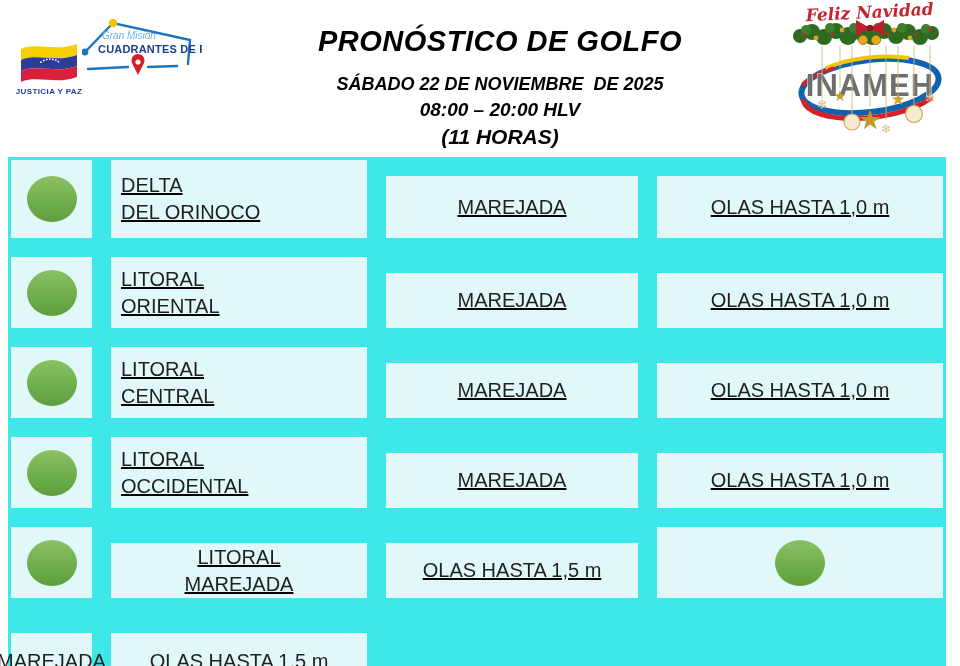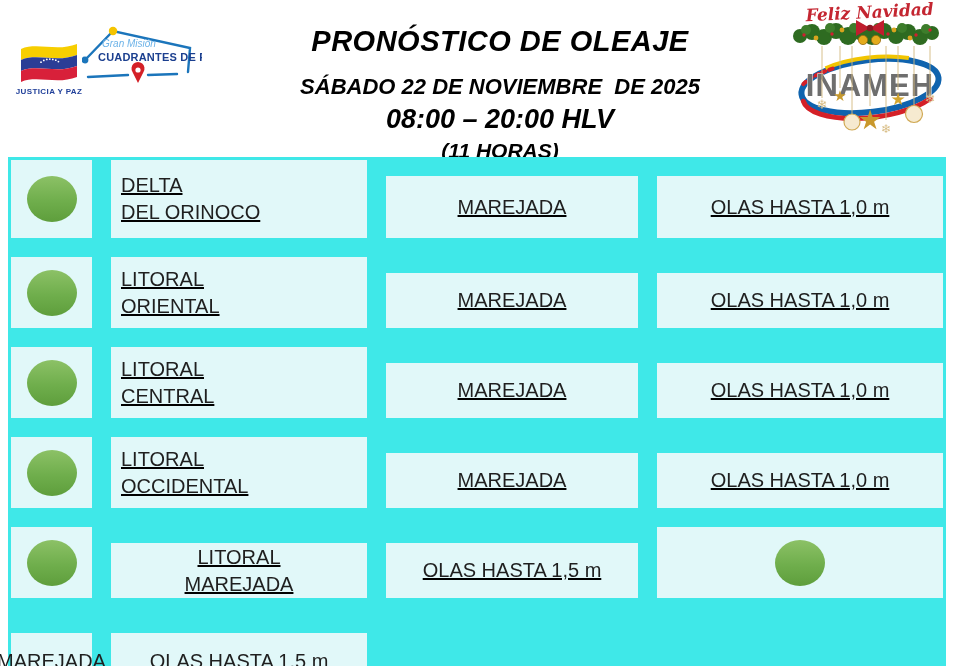--- a/index.html
+++ b/index.html
@@ -5,28 +5,28 @@
   html,body{margin:0;padding:0;}
   body{
     width:960px;height:666px;background:#ffffff;position:relative;overflow:hidden;
     font-family:"Liberation Sans",sans-serif;
   }
   
   .logo-left{position:absolute;left:14px;top:40px;width:70px;text-align:center;}
   .logo-left .flag-caption{
     margin-top:1px;font-size:8px;font-weight:bold;color:#21409a;letter-spacing:.4px;white-space:nowrap;
   }
-  .logo-cuadrantes{position:absolute;left:82px;top:20px;}
+  .logo-cuadrantes{position:absolute;left:82px;top:12px;}
   .title-block{
     position:absolute;left:230px;top:26px;width:540px;text-align:center;
     color:#000;font-weight:bold;font-style:italic;
   }
   .title-block .main-title{font-size:29px;letter-spacing:.5px;margin:0 0 7px 0;line-height:1.1;}
-  .title-block .date-line{font-size:22px;margin:16px 0 4px 0;white-space:pre;}
-  .title-block .time-line{font-size:27px;margin:0 0 4px 0;}
+  .title-block .date-line{font-size:18px;margin:16px 0 4px 0;white-space:pre;}
+  .title-block .time-line{font-size:19px;margin:0 0 4px 0;}
   .title-block .duration-line{font-size:21px;margin:0;}
   .logo-inameh{position:absolute;left:786px;top:2px;}
   
   .forecast-table{
     position:absolute;left:8px;top:157px;width:932px;
     display:grid;grid-template-columns:81px 256px 252px 1fr;
     grid-template-rows:78px 71px 71px 71px 71px 72px;
     gap:19px;background:#3fe8e8;border:3px solid #3fe8e8;text-decoration:underline;
   }
   .cell{
@@ -71,21 +71,21 @@
     <g>
       <path d="M56,63 L50.5,52 A6.5,6.5 0 1 1 61.5,52 Z" fill="#d42027"></path>
       <circle cx="56" cy="50" r="2.6" fill="#ffffff"></circle>
     </g>
     <text x="20" y="27" font-size="10" font-style="italic" fill="#6db3e8">Gran Misión</text>
     <text x="16" y="41" font-size="11" font-weight="bold" fill="#1b3f8f" letter-spacing="0.2">CUADRANTES DE PAZ</text>
   </svg>
 </div>
 
 <div class="title-block">
-  <div class="main-title">PRONÓSTICO DE OLEAJE</div>
+  <div class="main-title">PRONÓSTICO DE GOLFO</div>
   <div class="date-line">SÁBADO 22 DE NOVIEMBRE  DE 2025</div>
   <div class="time-line">08:00 – 20:00 HLV</div>
   <div class="duration-line">(11 HORAS)</div>
 </div>
 
 <div class="logo-inameh">
   <svg width="168" height="150" viewBox="0 0 168 150">
 
     <text x="84" y="16" text-anchor="middle" font-size="17" font-style="italic" font-weight="bold" font-family="DejaVu Serif, serif" fill="#c42631" transform="rotate(-3 84 16)">Feliz Navidad</text>
 

